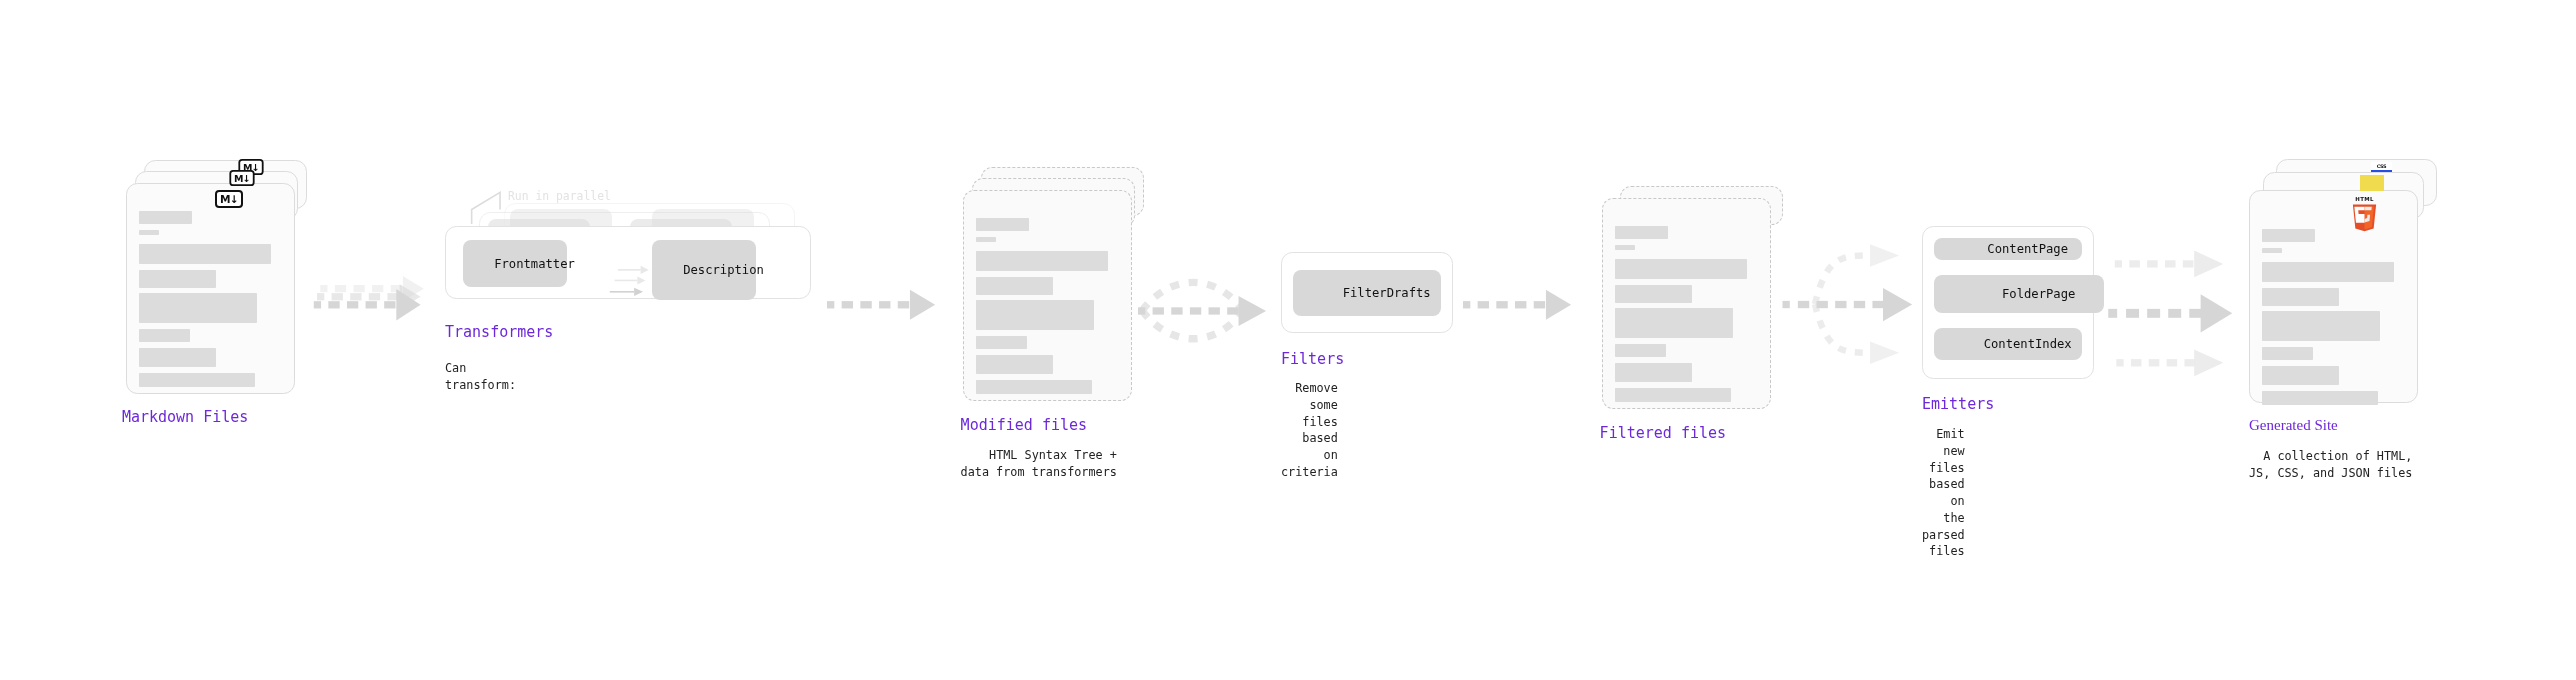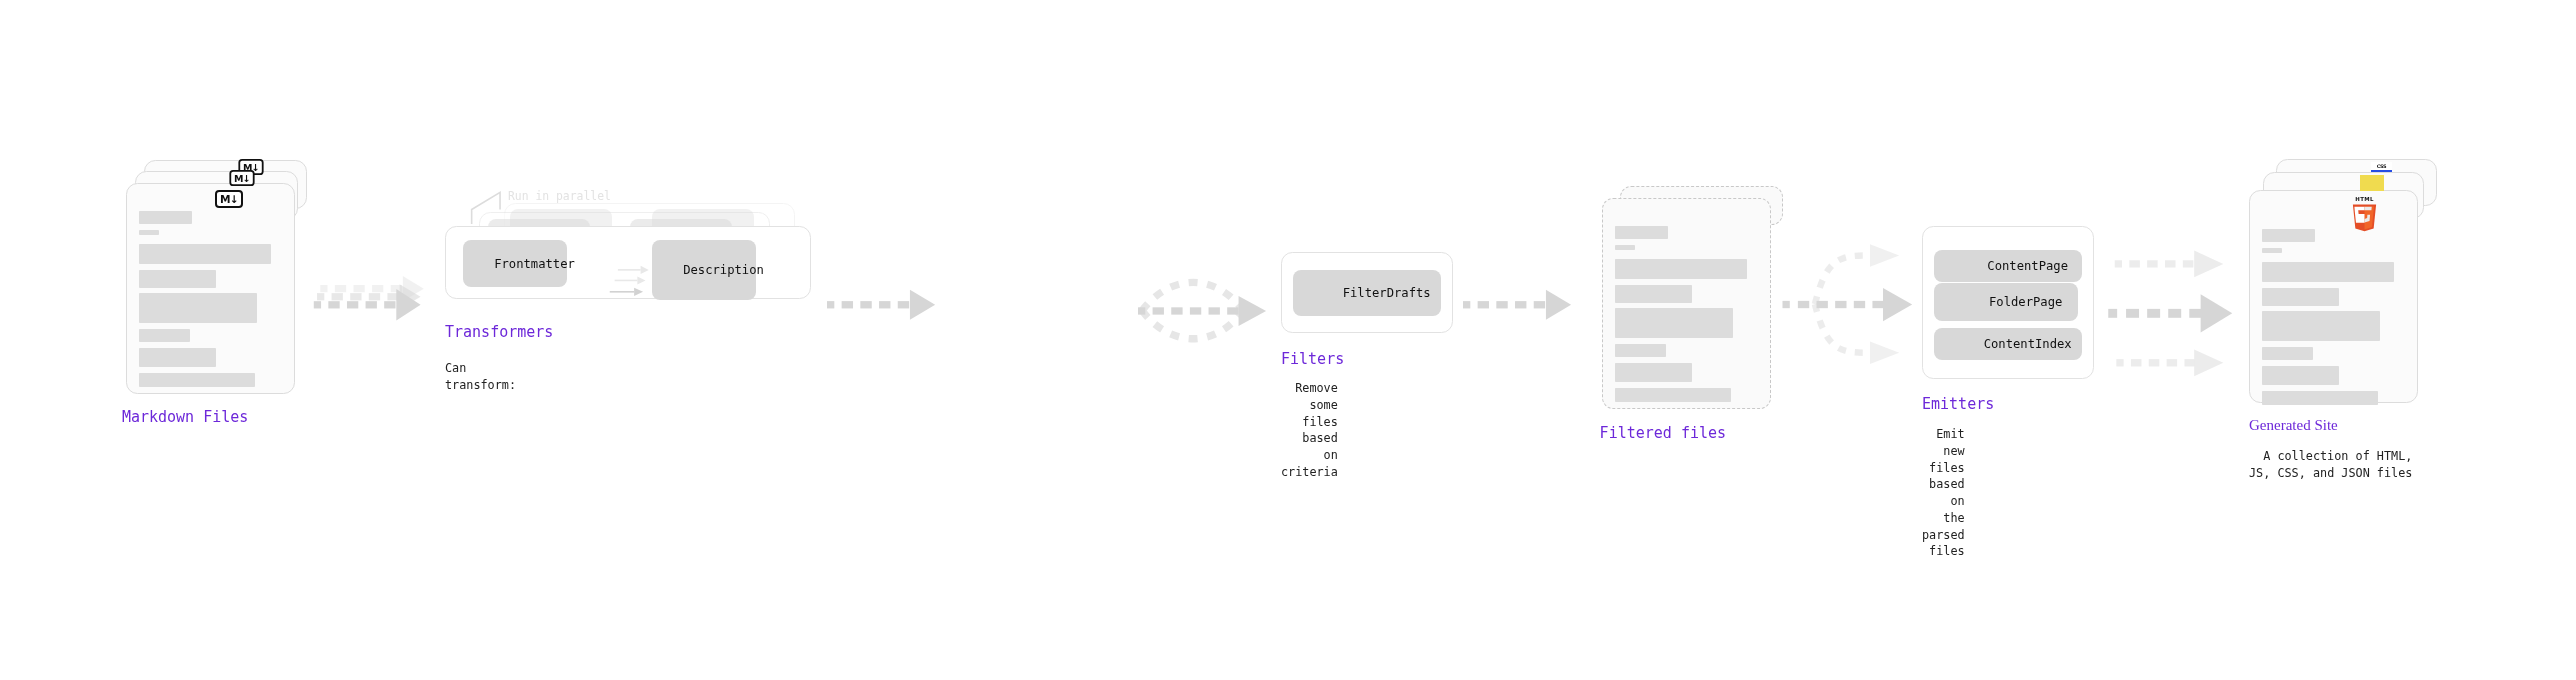--- a/index.html
+++ b/index.html
@@ -194,20 +194,40 @@
         <rect x="0" y="21" width="9" height="9"></rect>
           <rect x="18" y="21" width="14" height="9"></rect>
         <rect x="41" y="21" width="14" height="9"></rect>
           <rect x="64" y="21" width="14" height="9"></rect>
         <rect x="87" y="21" width="14" height="9"></rect>
         <polygon points="102,7 133,25.5 102,44"></polygon>
       </g>
     </svg>
   </div>
 
+  <div class="stage" style="left:963px; top:167px;">
+    <div class="doc-stack" style="width:187px;height:237px;">
+      <div class="doc-sheet dashed s3"></div>
+      <div class="doc-sheet dashed s2"></div>
+      <div class="doc-sheet dashed s1"></div>
+      <div class="doc-body">
+        <div class="bar" style="width:53px;height:13px;"></div>
+        <div class="bar" style="width:20.3px;height:5.7px;margin-bottom:9px;"></div>
+        <div class="bar" style="width:132px;height:19.5px;"></div>
+        <div class="bar" style="width:77px;height:18px;"></div>
+        <div class="bar" style="width:118px;height:30px;"></div>
+        <div class="bar" style="width:51px;height:13px;"></div>
+        <div class="bar" style="width:77px;height:19.5px;"></div>
+        <div class="bar" style="width:116px;height:14.6px;"></div>
+      </div>
+    </div>
+    <div class="title" style="position:absolute; left:-2.4px; top:249px;">Modified files</div>
+    <div class="subtitle" style="position:absolute; left:-2.4px; top:280px;">HTML Syntax Tree +
+data from transformers</div>
+  </div>
 
   <div class="stage" style="left:1138px; top:260px;">
     <svg width="150" height="106" viewBox="0 0 185 130">
       <g stroke="#e6e6e6" stroke-width="9" fill="none" stroke-dasharray="11 12" stroke-linecap="butt">
         <path d="M 5 62 C 40 16, 95 16, 128 60"></path>
         <path d="M 5 62 C 40 108, 95 108, 128 64"></path>
       </g>
       <g fill="#d6d6d6">
         <rect x="0" y="58" width="9" height="9"></rect>
           <rect x="18" y="58" width="14" height="9"></rect>
@@ -283,22 +303,22 @@
           <rect x="73" y="98" width="14" height="9"></rect>
         <rect x="96" y="98" width="14" height="9"></rect>
           <rect x="119" y="98" width="14" height="9"></rect>
         <polygon points="132,82 168,102.5 132,123"></polygon>
       </g>
     </svg>
   </div>
 
   <div class="stage" style="left:1922px; top:226px;">
     <div class="groupbox" style="left:0px; top:0px; width:172px; height:153px;"></div>
-    <div class="pill" style="position:absolute; left:12.2px; top:12.2px; width:148px; height:32px;margin-top:12px;">ContentPage</div>
-    <div class="pill" style="position:absolute; left:12.2px; top:57px; width:144px; height:38px;">FolderPage</div>
+    <div class="pill" style="position:absolute; left:12.2px; top:12.2px; width:148px; height:22px;">ContentPage</div>
+    <div class="pill" style="position:absolute; left:12.2px; top:49px; width:170px; height:38px;">FolderPage</div>
     <div class="pill" style="position:absolute; left:12.2px; top:102px; width:148px; height:32px;">ContentIndex</div>
     <div class="title" style="position:absolute; left:0px; top:169px;">Emitters</div>
     <div class="subtitle" style="position:absolute; left:0px; top:200px;">Emit new files based on
 the parsed files</div>
   </div>
 
   <div class="stage" style="left:2105px; top:229px;">
     <svg width="154" height="163" viewBox="0 0 190 200">
       <g fill="#e6e6e6" opacity="0.75">
         <rect x="12" y="38" width="9" height="9"></rect>

